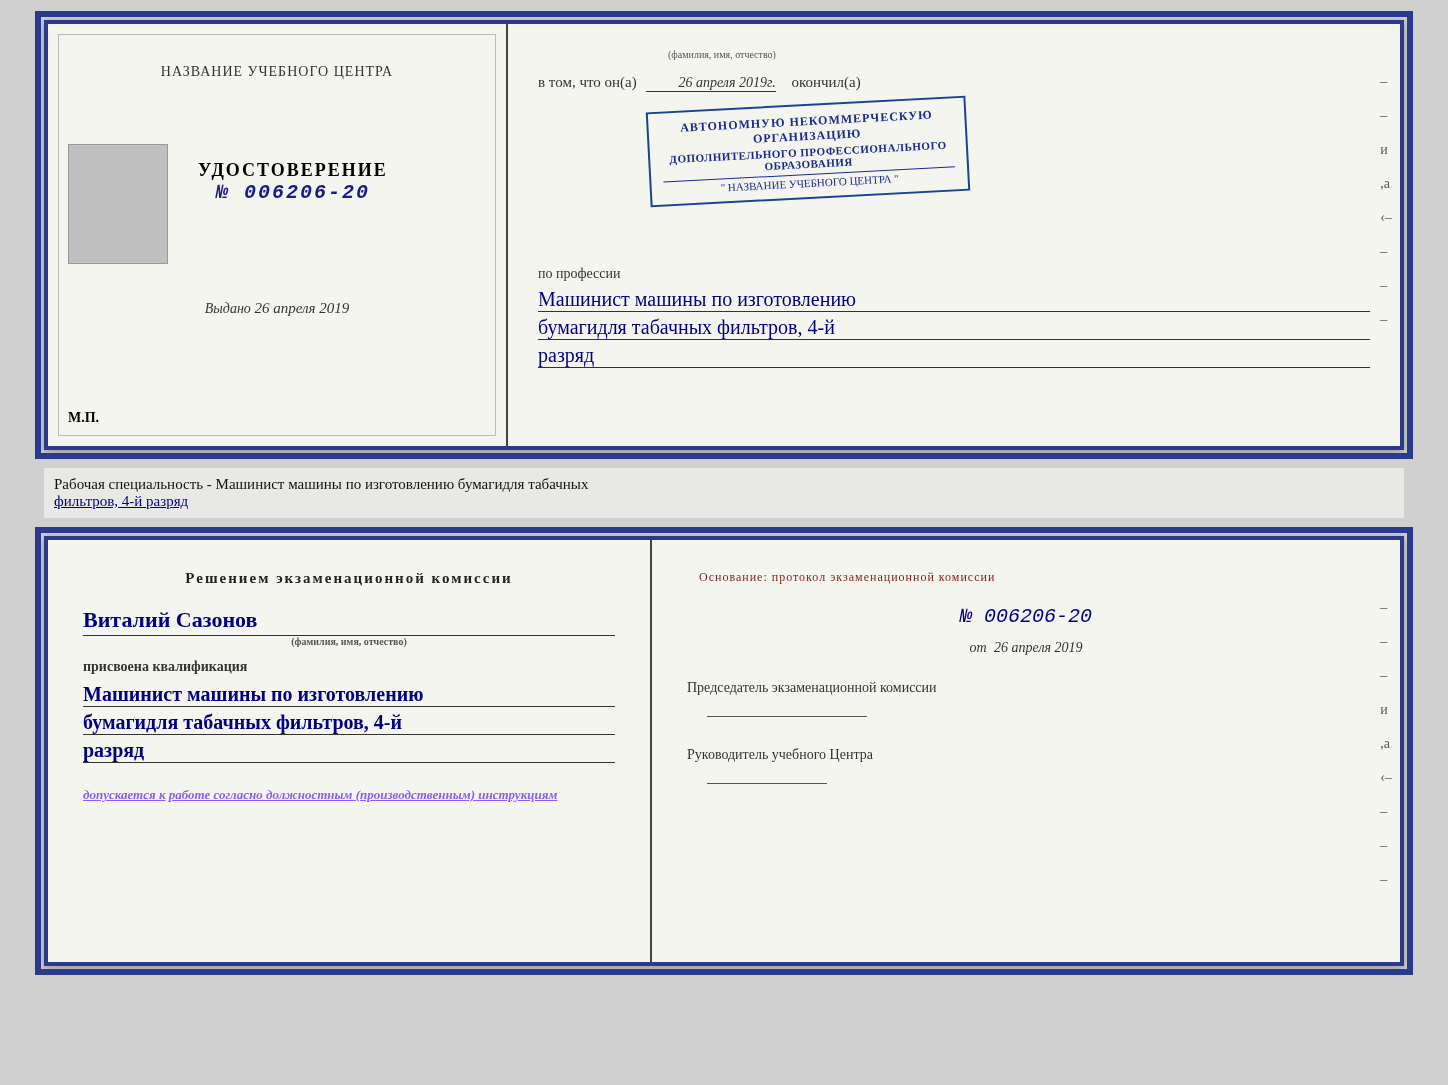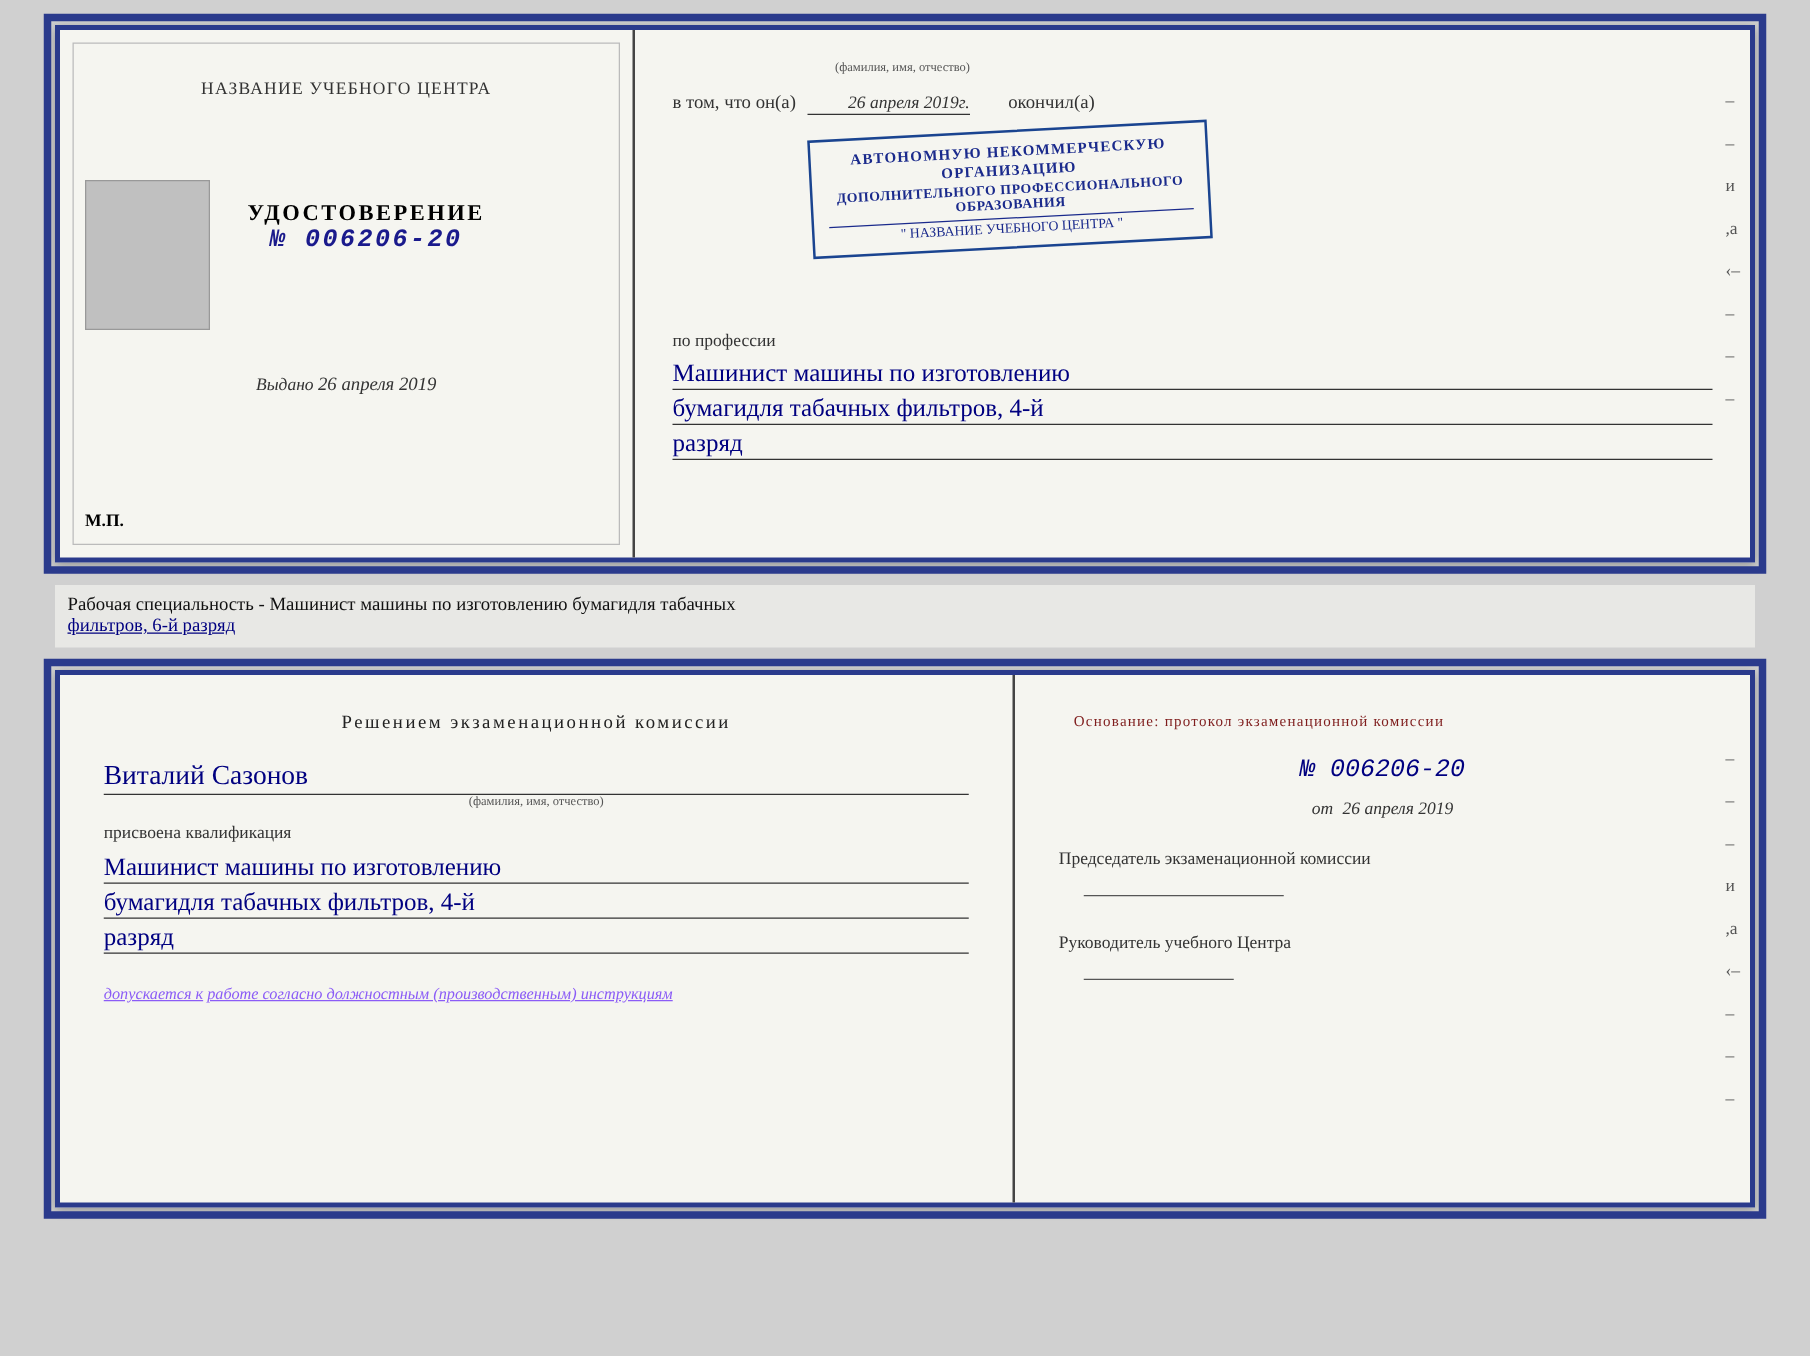--- a/index.html
+++ b/index.html
@@ -235,24 +235,25 @@
     .certificate-bottom {
       display: flex;
       width: 1360px;
       height: 430px;
       border: 4px solid #2a3a8c;
       background: #f5f5f0;
       box-shadow: 0 2px 8px rgba(0,0,0,0.3);
     }
 
     .cert-bottom-left {
-      width: 764px;
+      width: 604px;
       border-right: 2px solid #444;
       padding: 30px 35px;
       position: relative;
+      font-weight: bold;
     }
 
     .cert-bottom-left .decision-title {
       font-size: 15px;
       letter-spacing: 2px;
       text-align: center;
       color: #222;
       margin-bottom: 20px;
     }
 
@@ -420,21 +421,21 @@
     </div>
     <div class="mp-label">М.П.</div>
   </div>
 
   <div class="cert-right">
     <div class="subtitle-small" style="text-align:left; margin-left:130px;">(фамилия, имя, отчество)</div>
 
     <div class="vtom-line" style="margin-top:14px;">
       <span>в том, что он(а)</span>
       <span class="handwritten" style="margin-left:6px; border-bottom:1px solid #333; padding-bottom:1px;">26 апреля 2019г.</span>
-      <span style="margin-left:27px;">окончил(а)</span>
+      <span style="margin-left:12px;">окончил(а)</span>
     </div>
 
     <div class="stamp-box">
       <div class="stamp-line1">АВТОНОМНУЮ НЕКОММЕРЧЕСКУЮ ОРГАНИЗАЦИЮ</div>
       <div class="stamp-line2">ДОПОЛНИТЕЛЬНОГО ПРОФЕССИОНАЛЬНОГО ОБРАЗОВАНИЯ</div>
       <div class="stamp-name">" НАЗВАНИЕ УЧЕБНОГО ЦЕНТРА "</div>
     </div>
 
     <div class="po-professii">по профессии</div>
     <div class="profession-text">Машинист машины по изготовлению</div>
@@ -449,21 +450,21 @@
       <span>‹–</span>
       <span>–</span>
       <span>–</span>
       <span>–</span>
     </div>
   </div>
 </div>
 
 <div class="middle-text">
   <span>Рабочая специальность - Машинист машины по изготовлению бумагидля табачных</span><br>
-  <span class="underline-text">фильтров, 6-й разряд</span>
+  <span class="underline-text">фильтров, 4-й разряд</span>
 </div>
 
 <div class="certificate-bottom">
 
   <div class="cert-bottom-left">
     <div class="decision-title">Решением  экзаменационной  комиссии</div>
     <div class="person-name">Виталий Сазонов</div>
     <div class="fio-label">(фамилия, имя, отчество)</div>
     <div class="prisvoena">присвоена квалификация</div>
     <div class="qual-text">Машинист машины по изготовлению</div>

